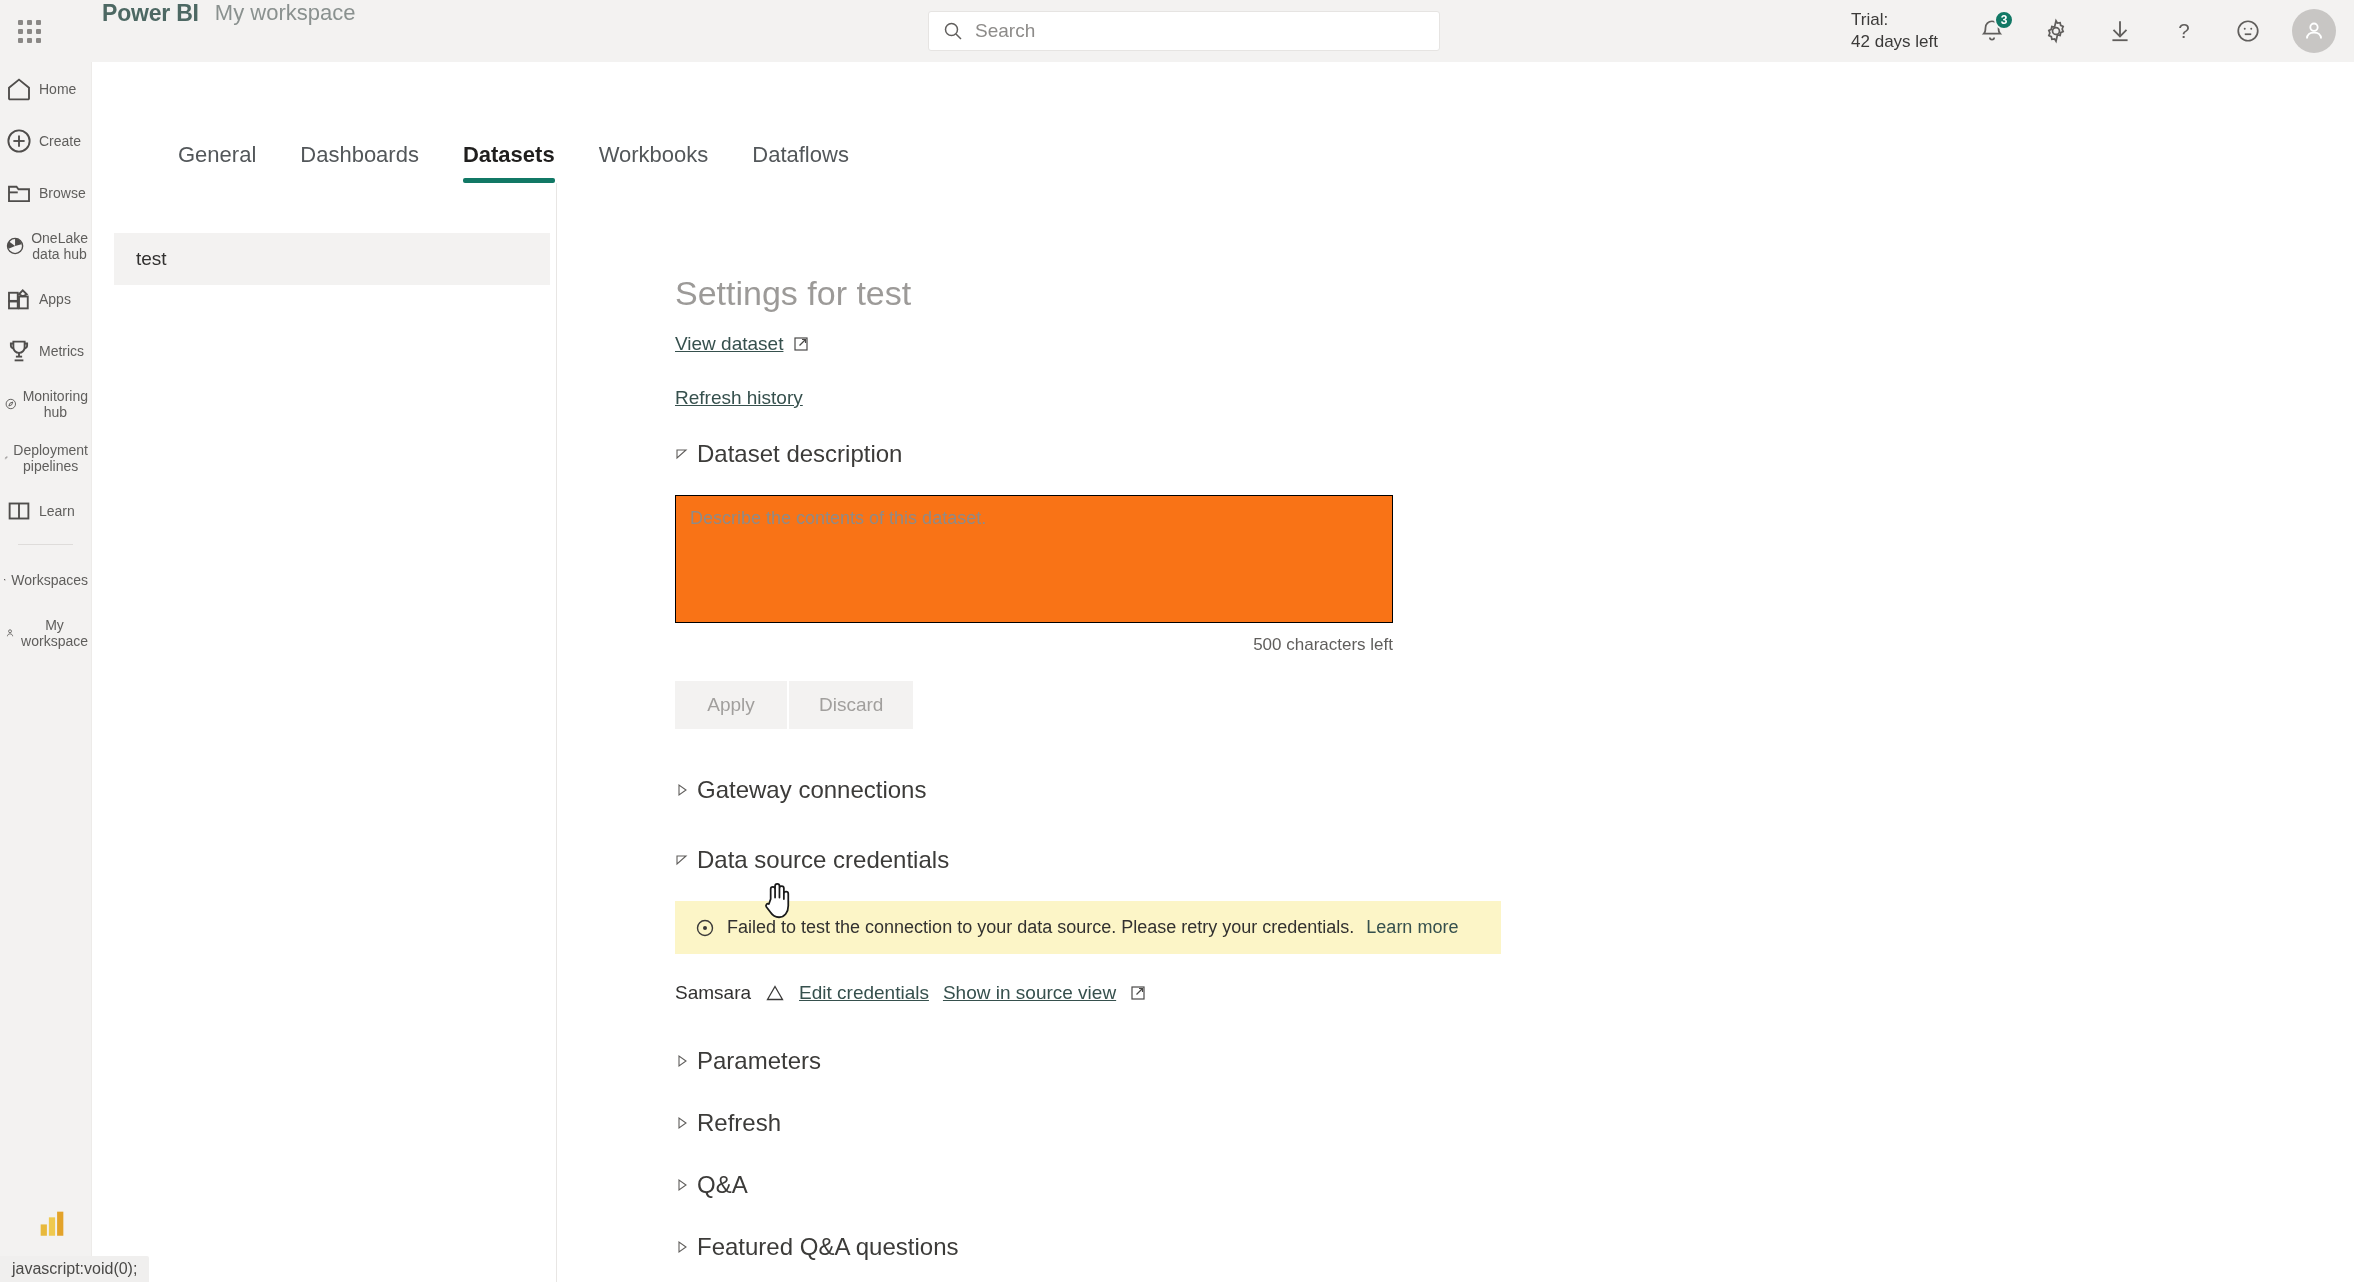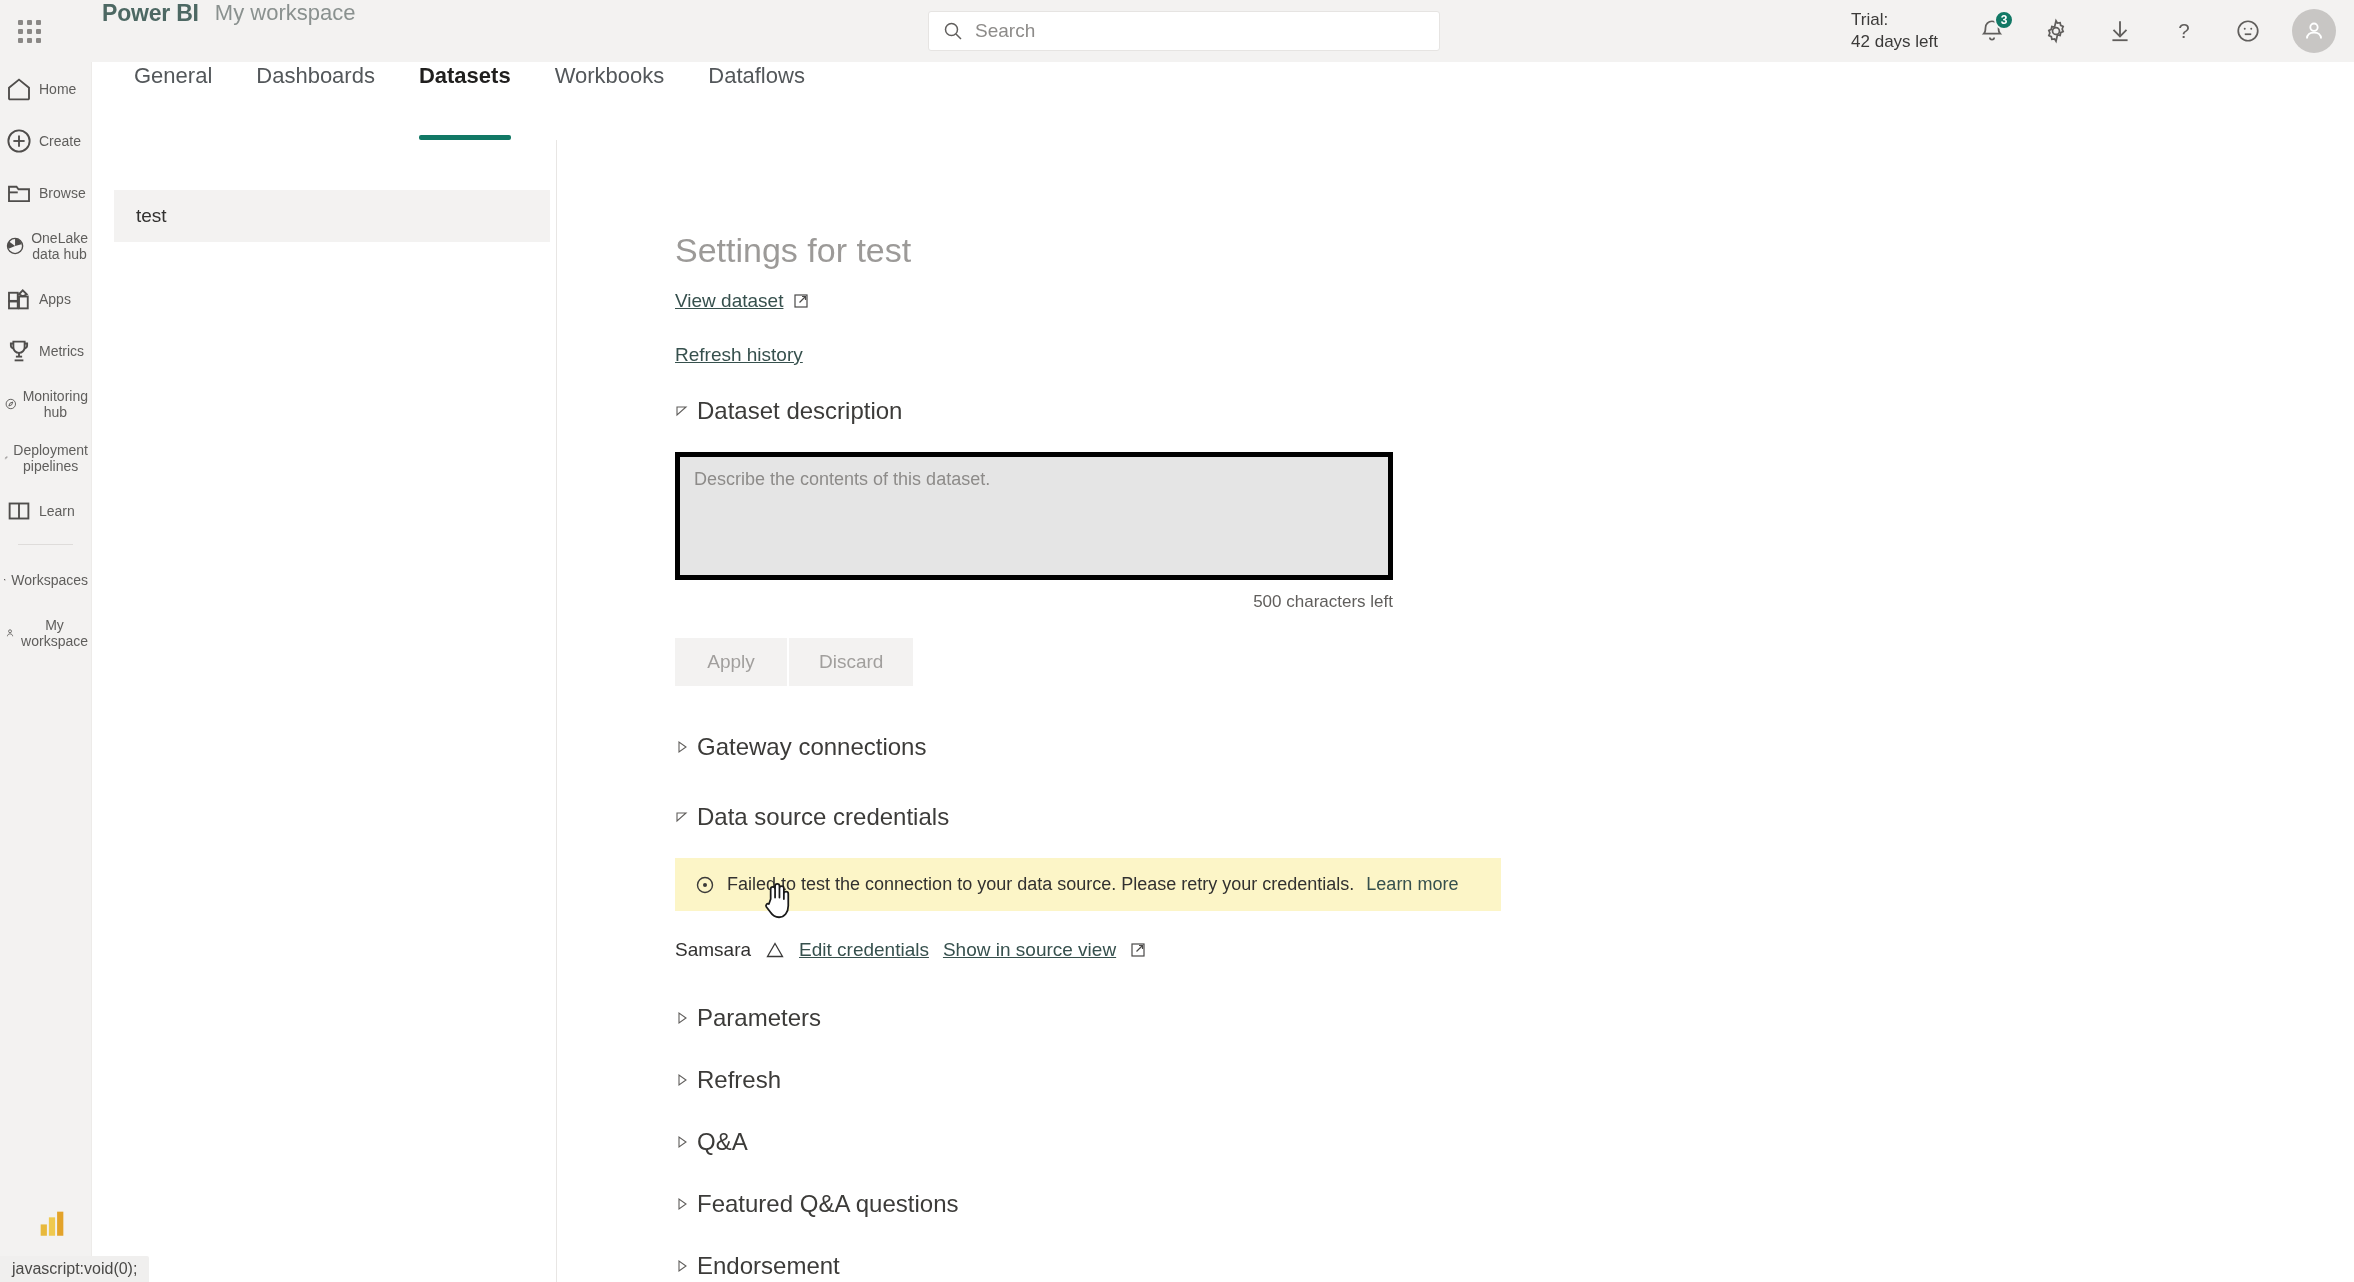--- a/index.html
+++ b/index.html
@@ -84,21 +84,21 @@
   }
   .rail-item .rlabel {
     font-size: 14px; color: #5f5e5c; line-height: 16px; text-align: center;
     max-width: 84px;
   }
   .rail-sep { height: 1px; background: #dedcda; margin: 8px 18px; }
 
   
   .content { position: absolute; left: 92px; top: 62px; right: 0; bottom: 0; background: #fff; }
 
-  .tabs { display: flex; height: 78px; padding-left: 20px; gap: 0; }
+  .tabs { display: flex; align-items: flex-end; height: 78px; padding-left: 64px; gap: 0; margin-top: 43px; }
   .tab {
     font-size: 22px; color: #53575a; padding: 0 22px 14px; cursor: pointer;
     position: relative; line-height: 28px;
   }
   .tab.active { color: #201f1e; font-weight: bold; }
   .tab.active::after {
     content: ""; position: absolute; left: 22px; right: 22px; bottom: 0;
     height: 5px; background: #117865; border-radius: 2px;
   }
 
@@ -126,21 +126,21 @@
   .refresh-history-row { margin-top: 32px; }
 
   .section-head {
     display: flex; align-items: center; gap: 8px; cursor: pointer;
     font-size: 24px; color: #3c3b39; line-height: 30px;
   }
   .chev { width: 14px; height: 14px; flex: 0 0 14px; color: #605e5c; }
 
   .desc-box {
     margin-top: 26px; width: 718px; height: 128px;
-    border: 5px solid #000000; background: #e5e5e5;
+    border: 1px solid #000000; background: #f97316;
     font-family: "Liberation Sans", sans-serif;
     font-size: 18px; color: #323130; padding: 12px 14px; resize: none; outline: none;
   }
   .desc-box::placeholder { color: #8d8b89; }
   .char-left {
     width: 718px; text-align: right; font-size: 17px; color: #605e5c; margin-top: 8px;
   }
   .btn-row { margin-top: 26px; display: flex; gap: 2px; }
   .btn {
     background: #f3f2f1; color: #a19f9d; border: none;

